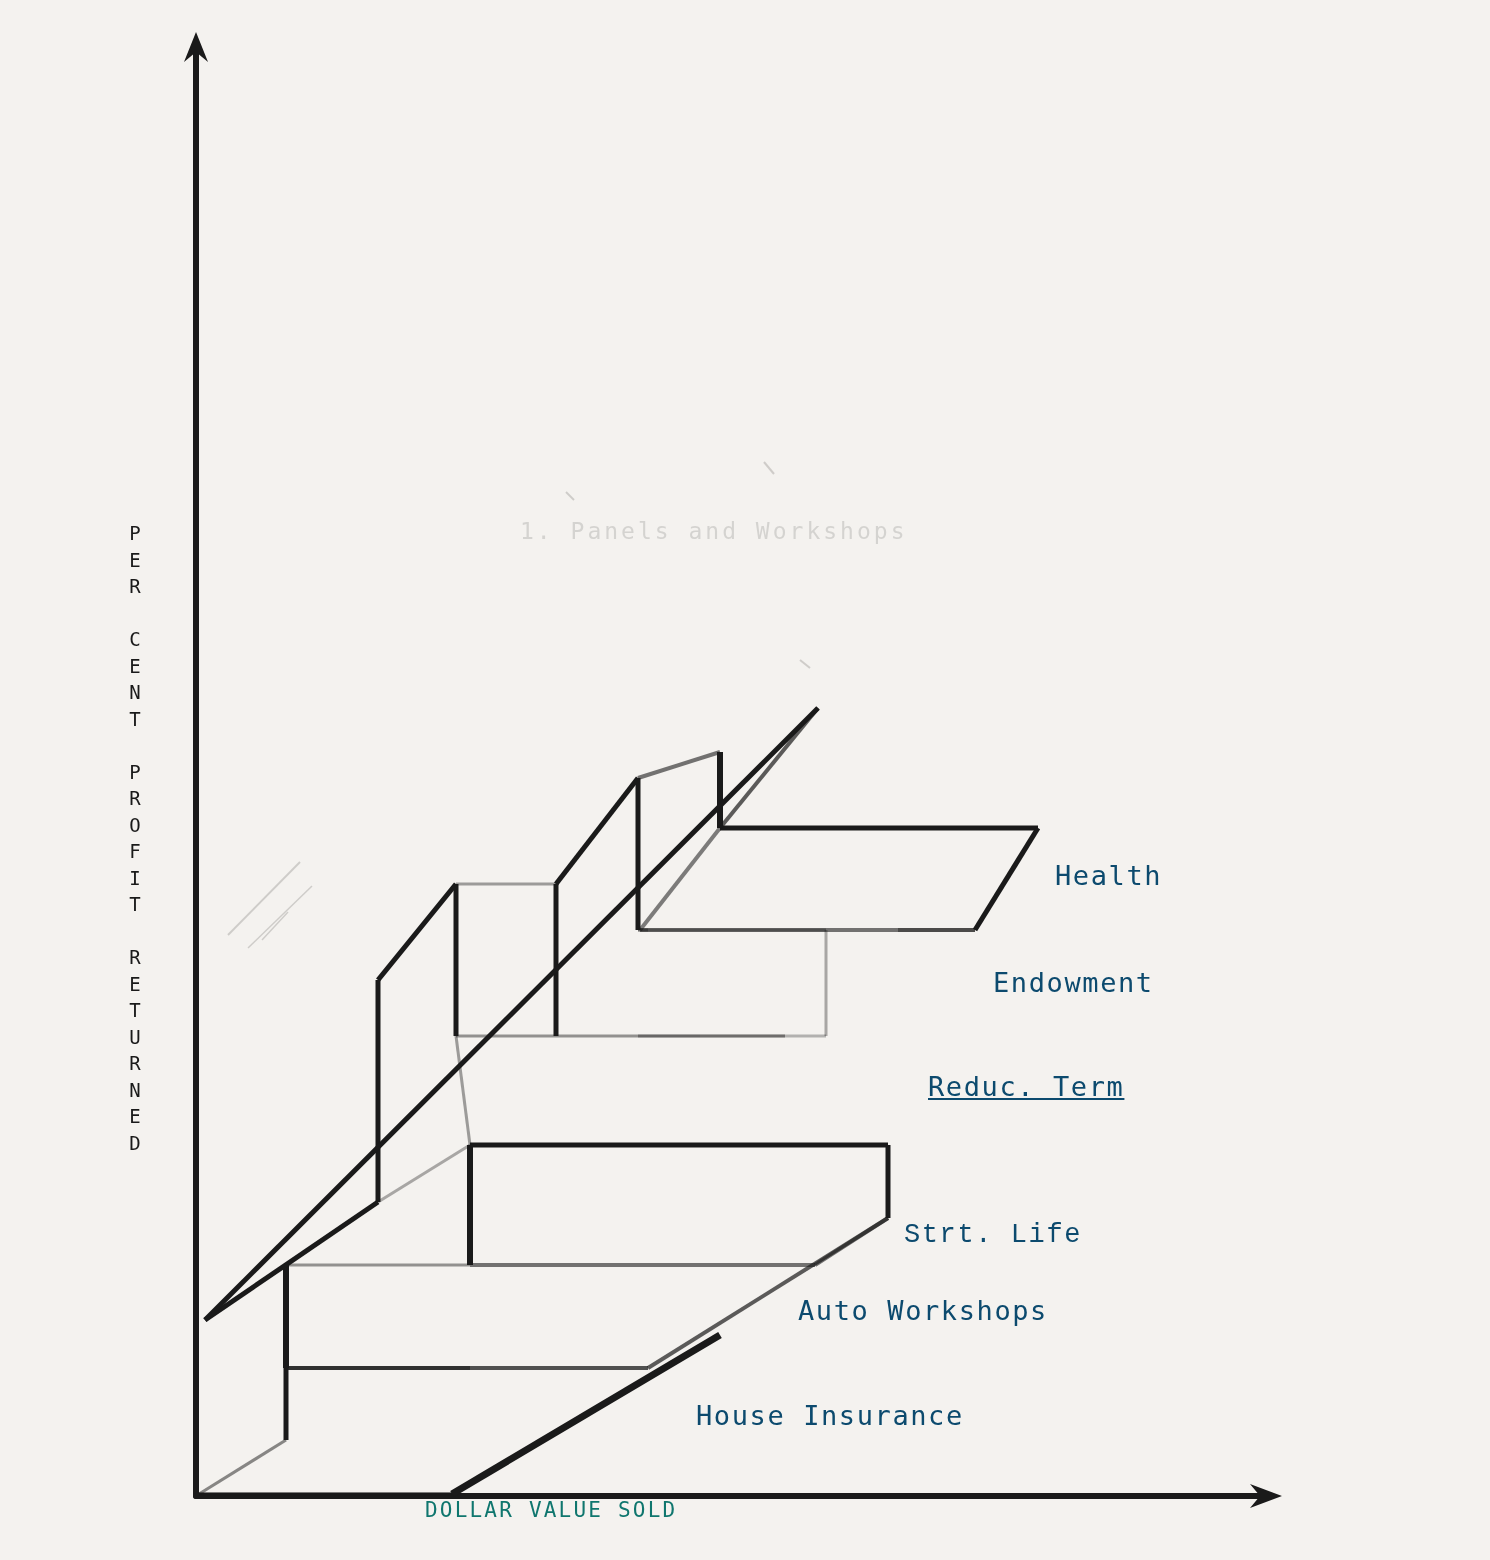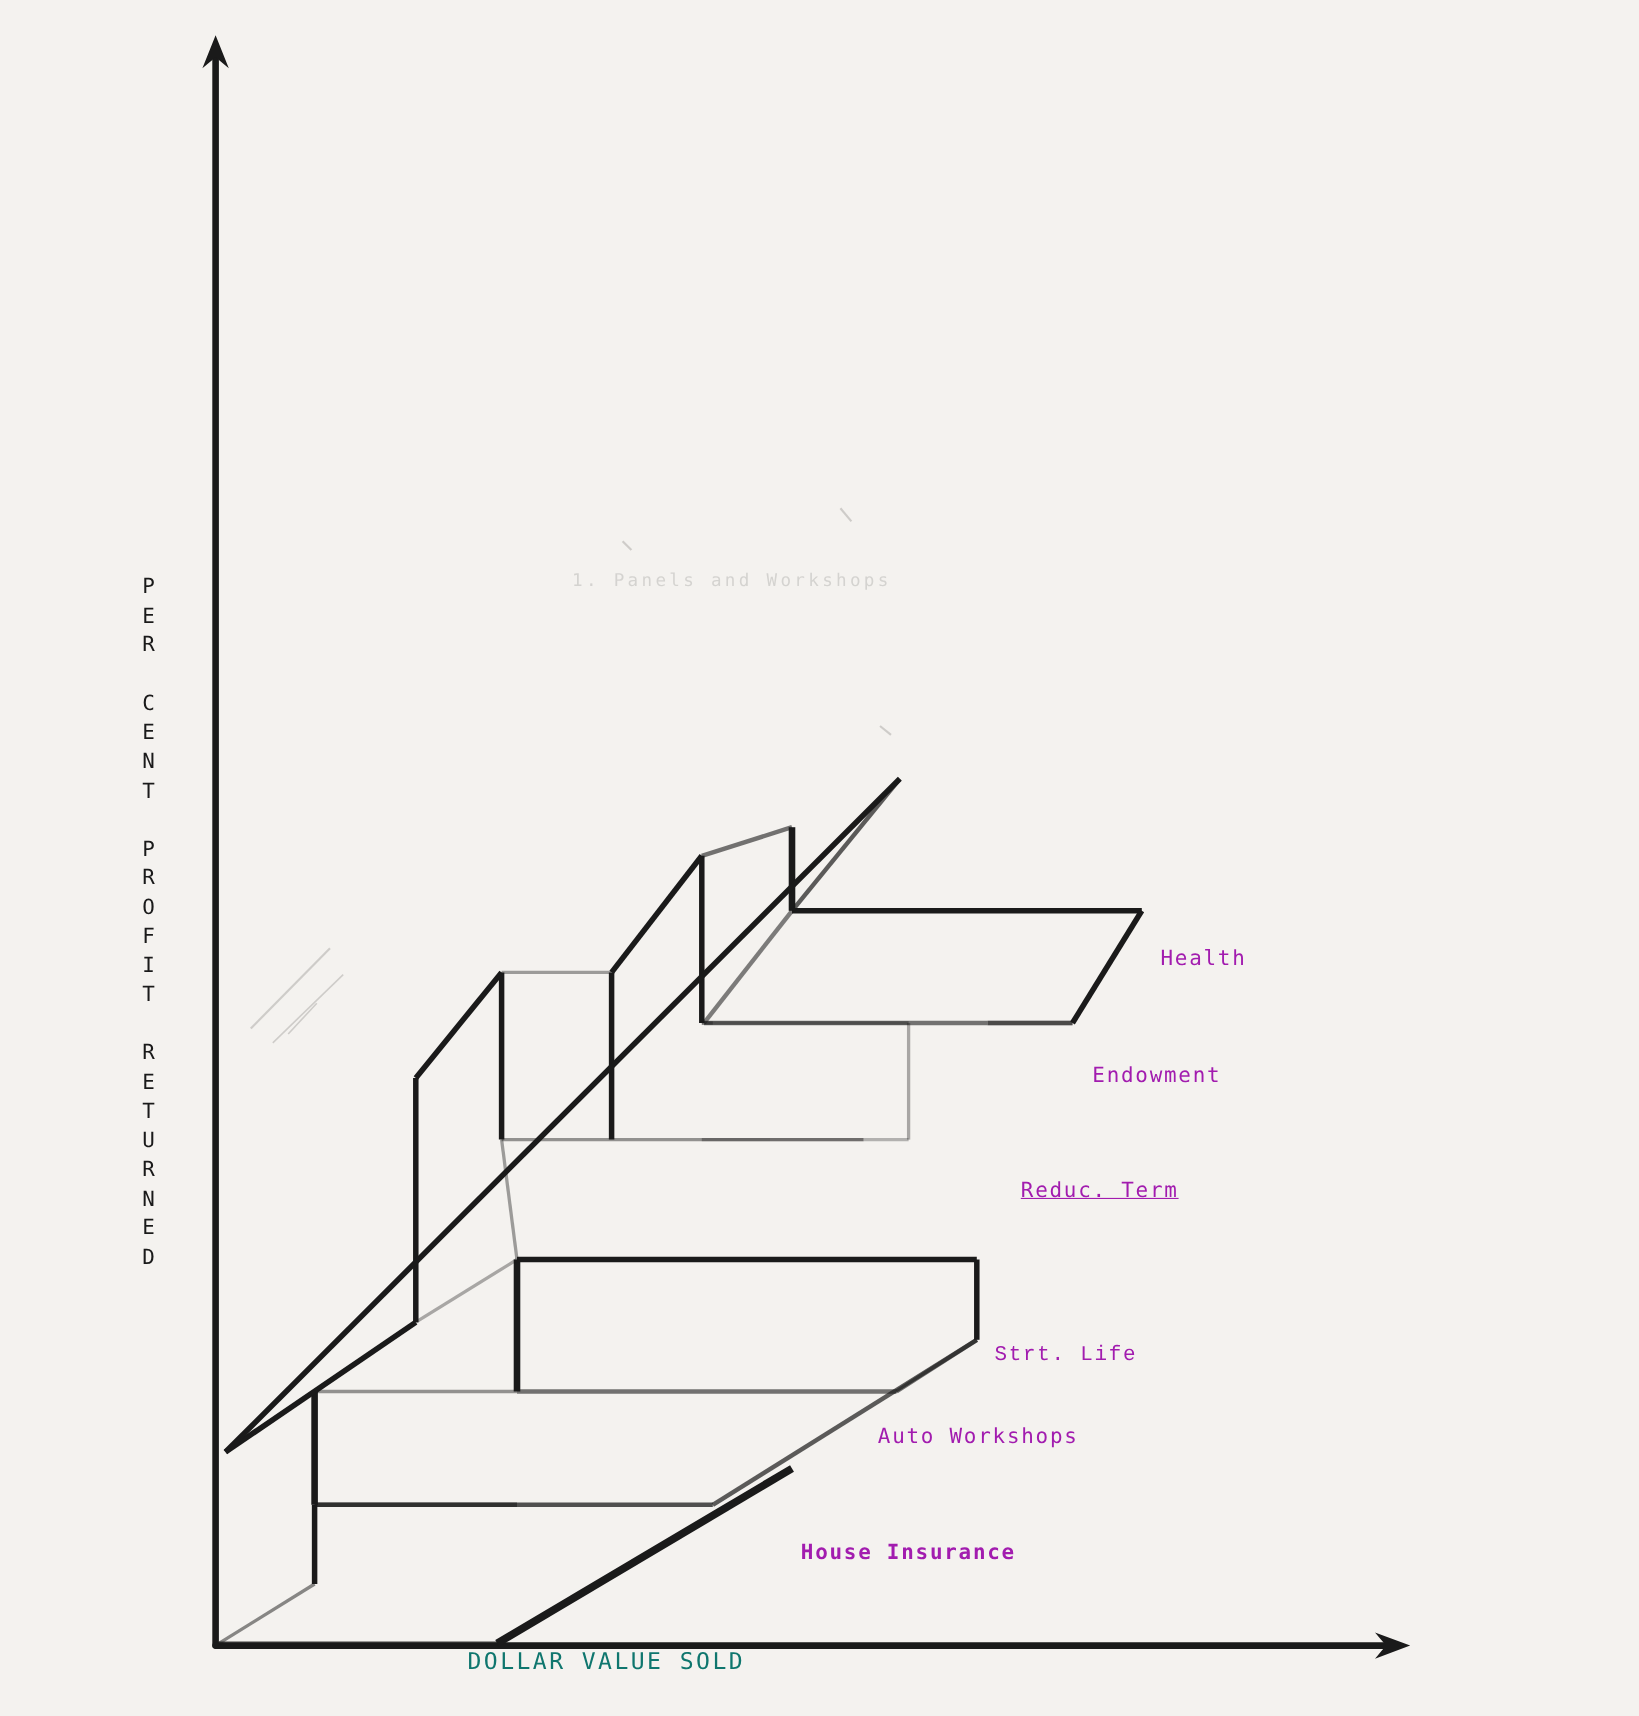--- a/index.html
+++ b/index.html
@@ -42,32 +42,32 @@
     left: 425px;
     top: 1498px;
     font-size: 21px;
     letter-spacing: 2.2px;
     color: #0f766e;
     font-family: "DejaVu Sans Mono", monospace;
   }
 
   .series-label {
     position: absolute;
-    font-size: 19px;
+    font-size: 27px;
     letter-spacing: 1.6px;
-    color: #a21caf;
+    color: #0c4a6e;
     white-space: nowrap;
     font-family: "DejaVu Sans Mono", monospace;
   }
 
   .ghost-text {
     position: absolute;
     left: 520px;
     top: 518px;
-    font-size: 16px;
+    font-size: 23px;
     letter-spacing: 3px;
     color: rgba(150,148,145,0.33);
     white-space: nowrap;
     font-family: "DejaVu Sans Mono", monospace;
   }
 </style>
 </head>
 <body>
 
 <svg class="chart-canvas" viewBox="0 0 1490 1560">
@@ -193,13 +193,13 @@
 E
 D</div>
 
 <div class="x-axis-label">DOLLAR VALUE SOLD</div>
 
 <div class="series-label" style="left:1055px; top:860px;">Health</div>
 <div class="series-label" style="left:993px; top:967px;">Endowment</div>
 <div class="series-label" style="left:928px; top:1071px;text-decoration:underline;">Reduc. Term</div>
 <div class="series-label" style="left:904px; top:1220px;font-family:Liberation Mono, monospace;">Strt. Life</div>
 <div class="series-label" style="left:798px; top:1295px;">Auto Workshops</div>
-<div class="series-label" style="left:728px; top:1400px;font-weight:bold;">House Insurance</div>
+<div class="series-label" style="left:696px; top:1400px;">House Insurance</div>
 
 </body></html>

